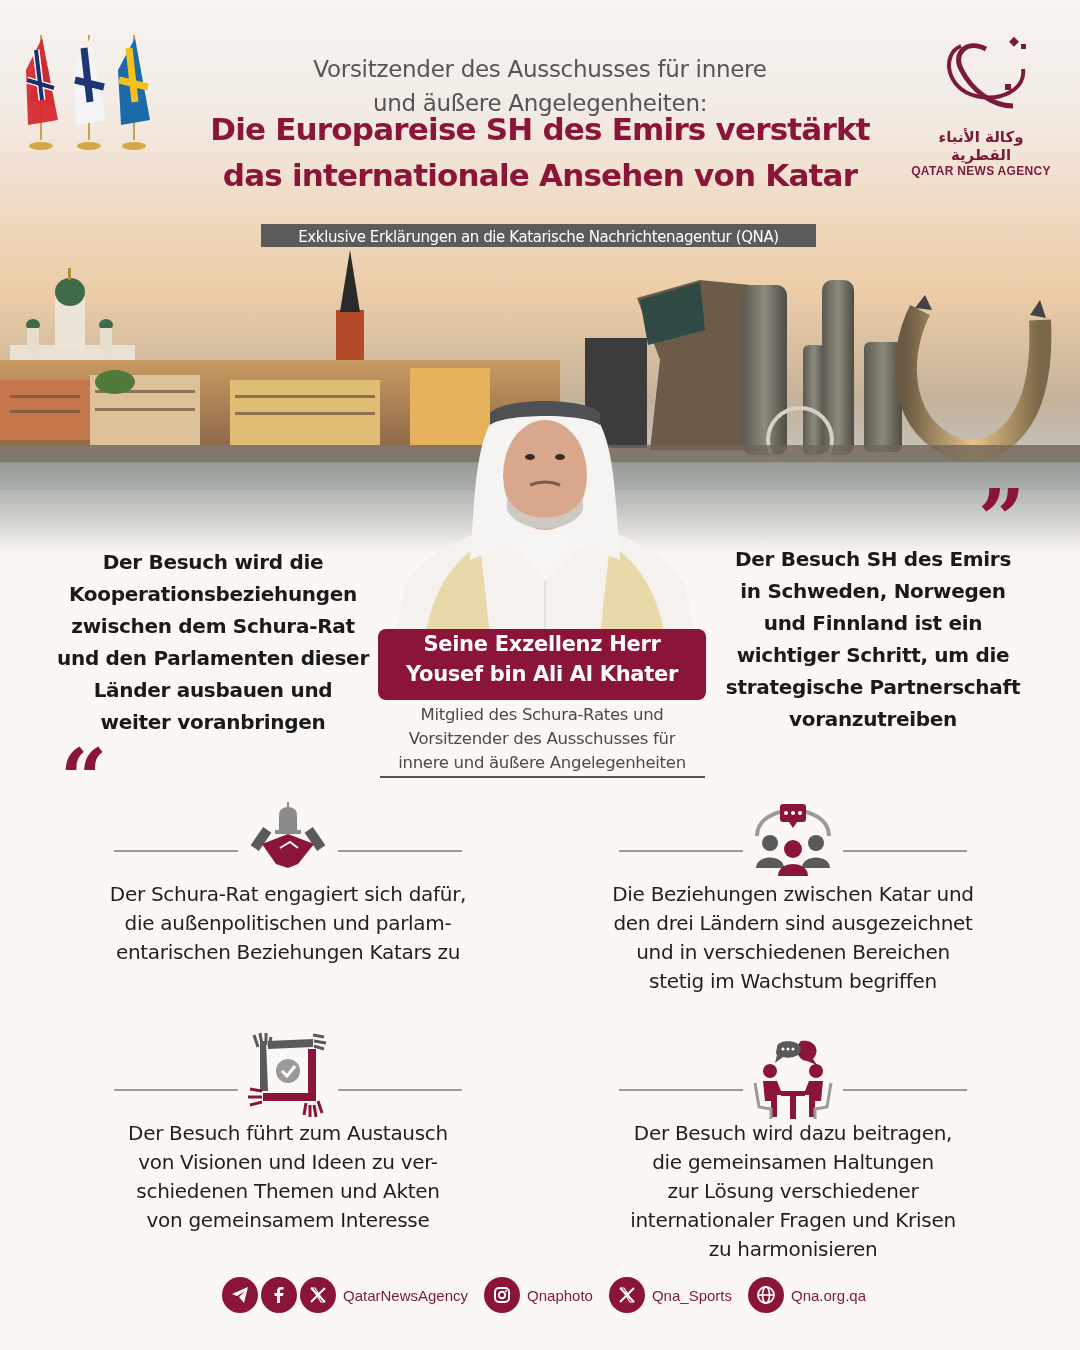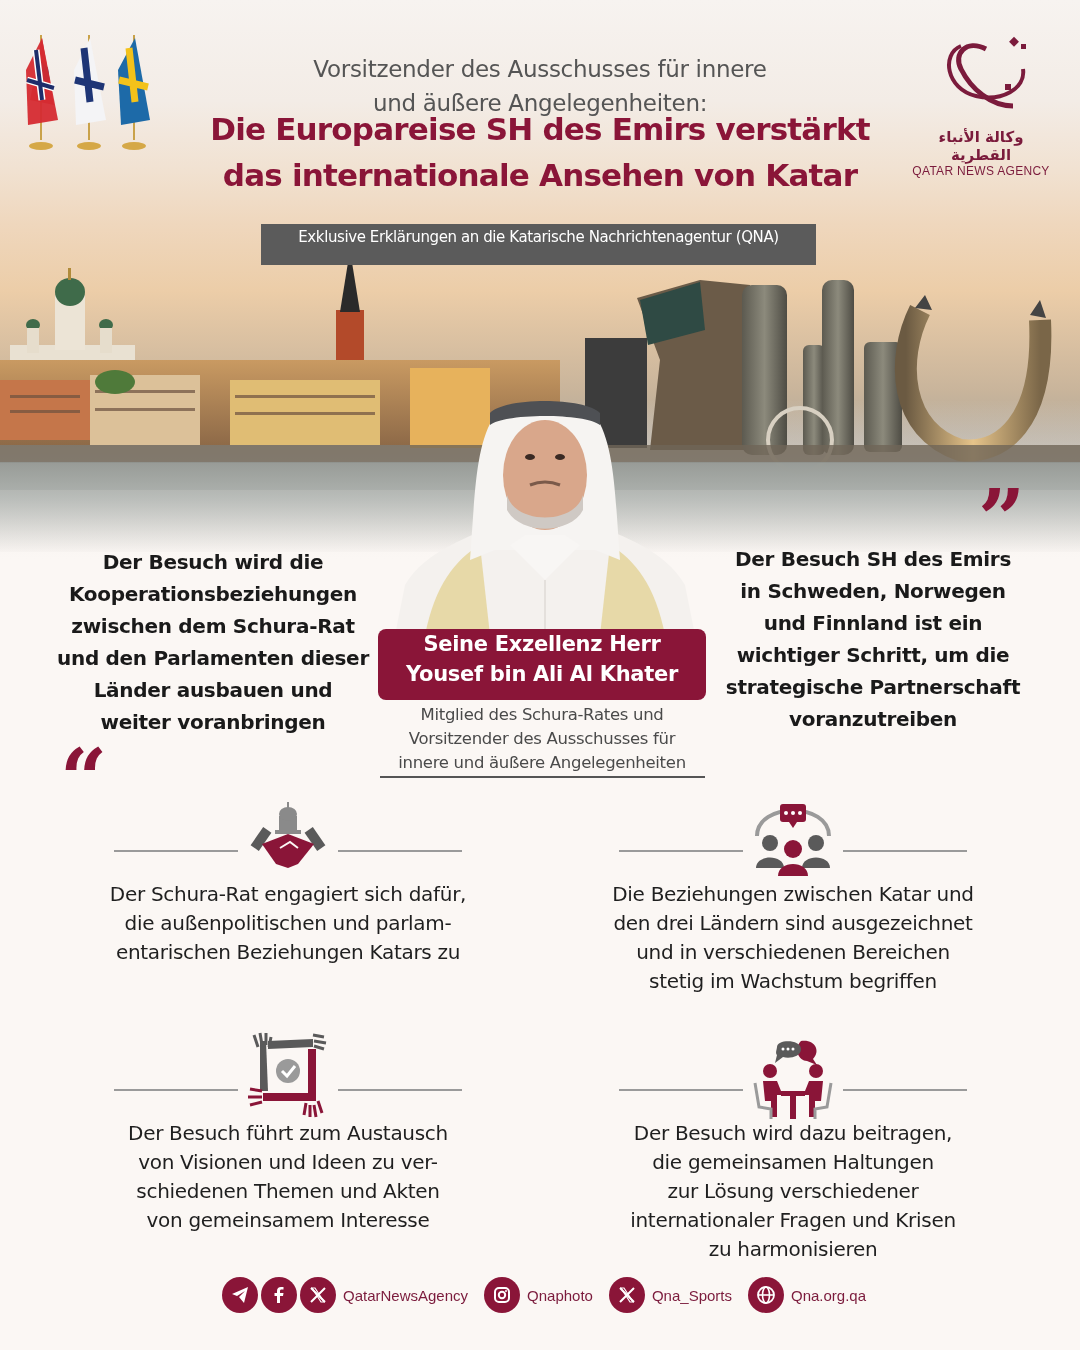--- a/index.html
+++ b/index.html
@@ -29,35 +29,35 @@
   }
 
   
   .flags { position: absolute; left: 18px; top: 30px; width: 150px; height: 125px; }
   .logo { position: absolute; left: 906px; top: 34px; width: 150px; height: 130px; text-align: center; }
   .logo-ar {
     font-family: "DejaVu Sans", sans-serif; font-size: 15px; font-weight: bold;
     color: #7b1b3c; margin-top: 10px; direction: rtl; letter-spacing: 0;
   }
   .logo-en {
-    font-family: "Liberation Sans", sans-serif; font-size: 12px; font-weight: normal;
+    font-family: "Liberation Sans", sans-serif; font-size: 12px; font-weight: bold;
     color: #7b1b3c; letter-spacing: 0.3px;
   }
   .subtitle {
     position: absolute; left: 240px; width: 600px; top: 52px; text-align: center;
     font-family: "DejaVu Sans", sans-serif; font-size: 23px; line-height: 34px; color: #555555;
     letter-spacing: -0.3px;
   }
   .title {
     position: absolute; left: 185px; width: 710px; top: 106px; text-align: center;
     font-family: "DejaVu Sans", sans-serif; font-weight: bold; font-size: 31px; line-height: 46px;
     color: #8a1538; letter-spacing: -0.8px;
   }
   .banner {
-    position: absolute; left: 261px; top: 224px; width: 555px; height: 41px;
+    position: absolute; left: 261px; top: 224px; width: 555px; height: 23px;
     background: #5b5b5b; color: #ffffff; text-align: center;
     font-family: "DejaVu Sans", sans-serif; font-size: 15px; line-height: 27px; letter-spacing: -0.4px;
   }
 
   
   .portrait { position: absolute; left: 395px; top: 385px; width: 300px; height: 250px; }
 
   
   .quote-left {
     position: absolute; left: 52px; width: 322px; top: 546px; text-align: center;

